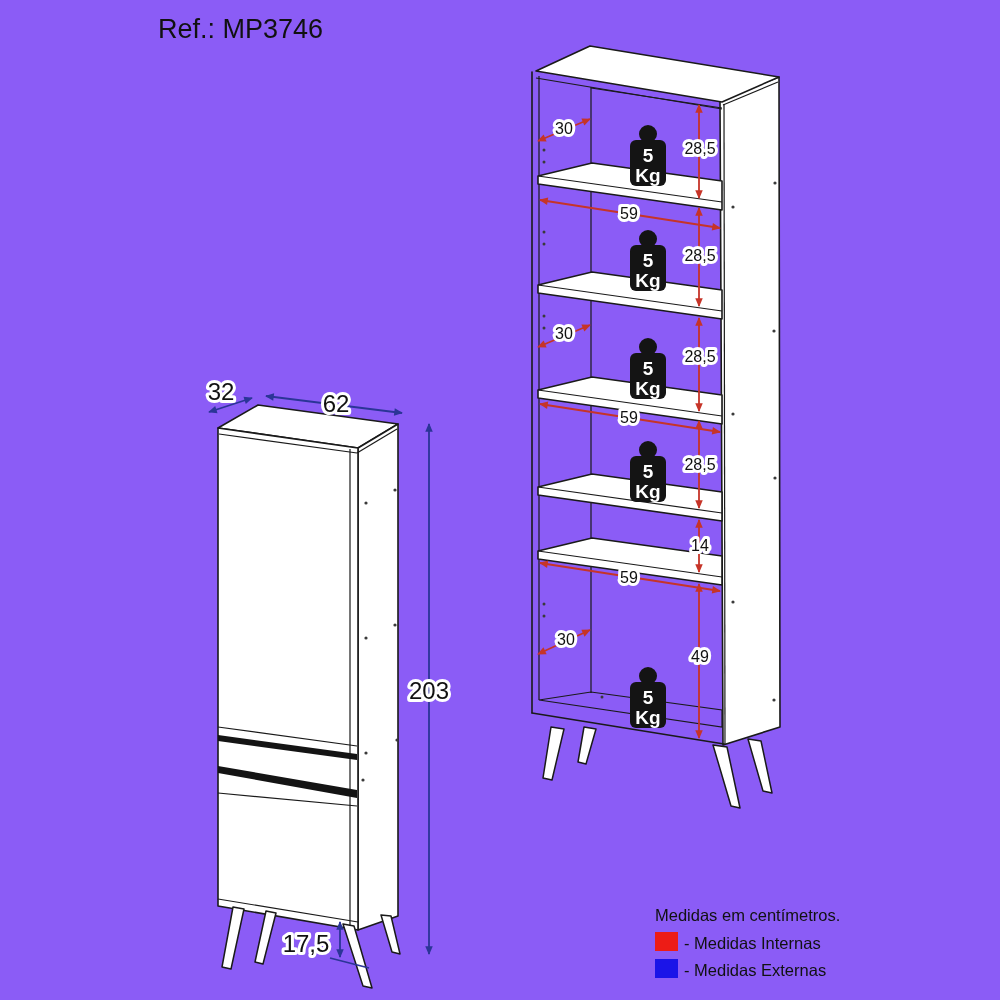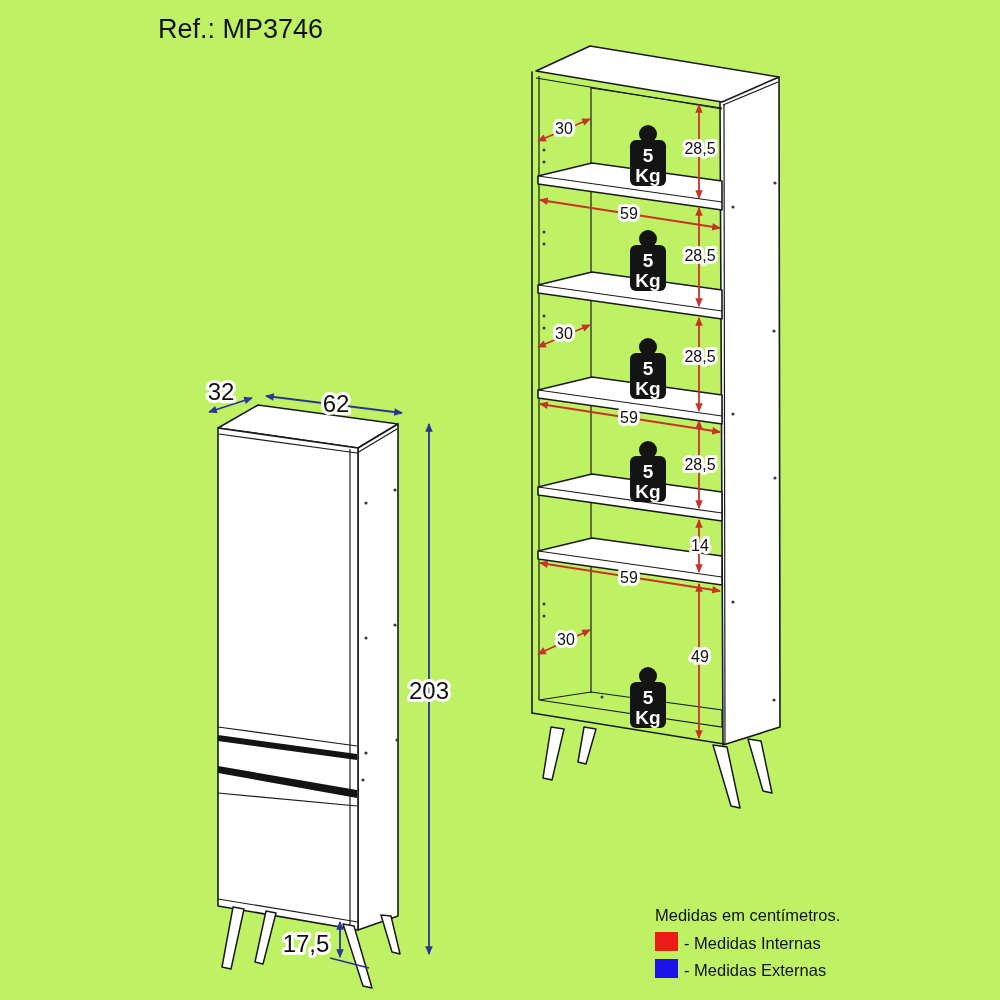--- a/index.html
+++ b/index.html
@@ -1,16 +1,16 @@
 <!DOCTYPE html>
 <html><head>
 <meta charset="utf-8">
 <style>
   html,body{margin:0;padding:0;background:#ffffff;}
-  .stage{position:relative;width:1000px;height:1000px;background:#bef264;overflow:hidden;
+  .stage{position:relative;width:1000px;height:1000px;background:#8b5cf6;overflow:hidden;
          font-family:"Liberation Sans", sans-serif;}
   svg{display:block}
   .outline{fill:none;stroke:#1a1a1a;stroke-width:1.6;stroke-linejoin:round;stroke-linecap:round;}
   .face{fill:#ffffff;stroke:#1a1a1a;stroke-width:1.6;stroke-linejoin:round;}
   .thin{fill:none;stroke:#1a1a1a;stroke-width:1.2;}
   .solid{fill:#141414;stroke:none;}
   .leg{fill:#ffffff;stroke:#1a1a1a;stroke-width:1.5;stroke-linejoin:round;}
   .hole{fill:#3a3a3a;stroke:none;}
   .arrB{stroke:#2b3597;stroke-width:1.8;fill:none;}
   .arrR{stroke:#c63428;stroke-width:1.8;fill:none;}

